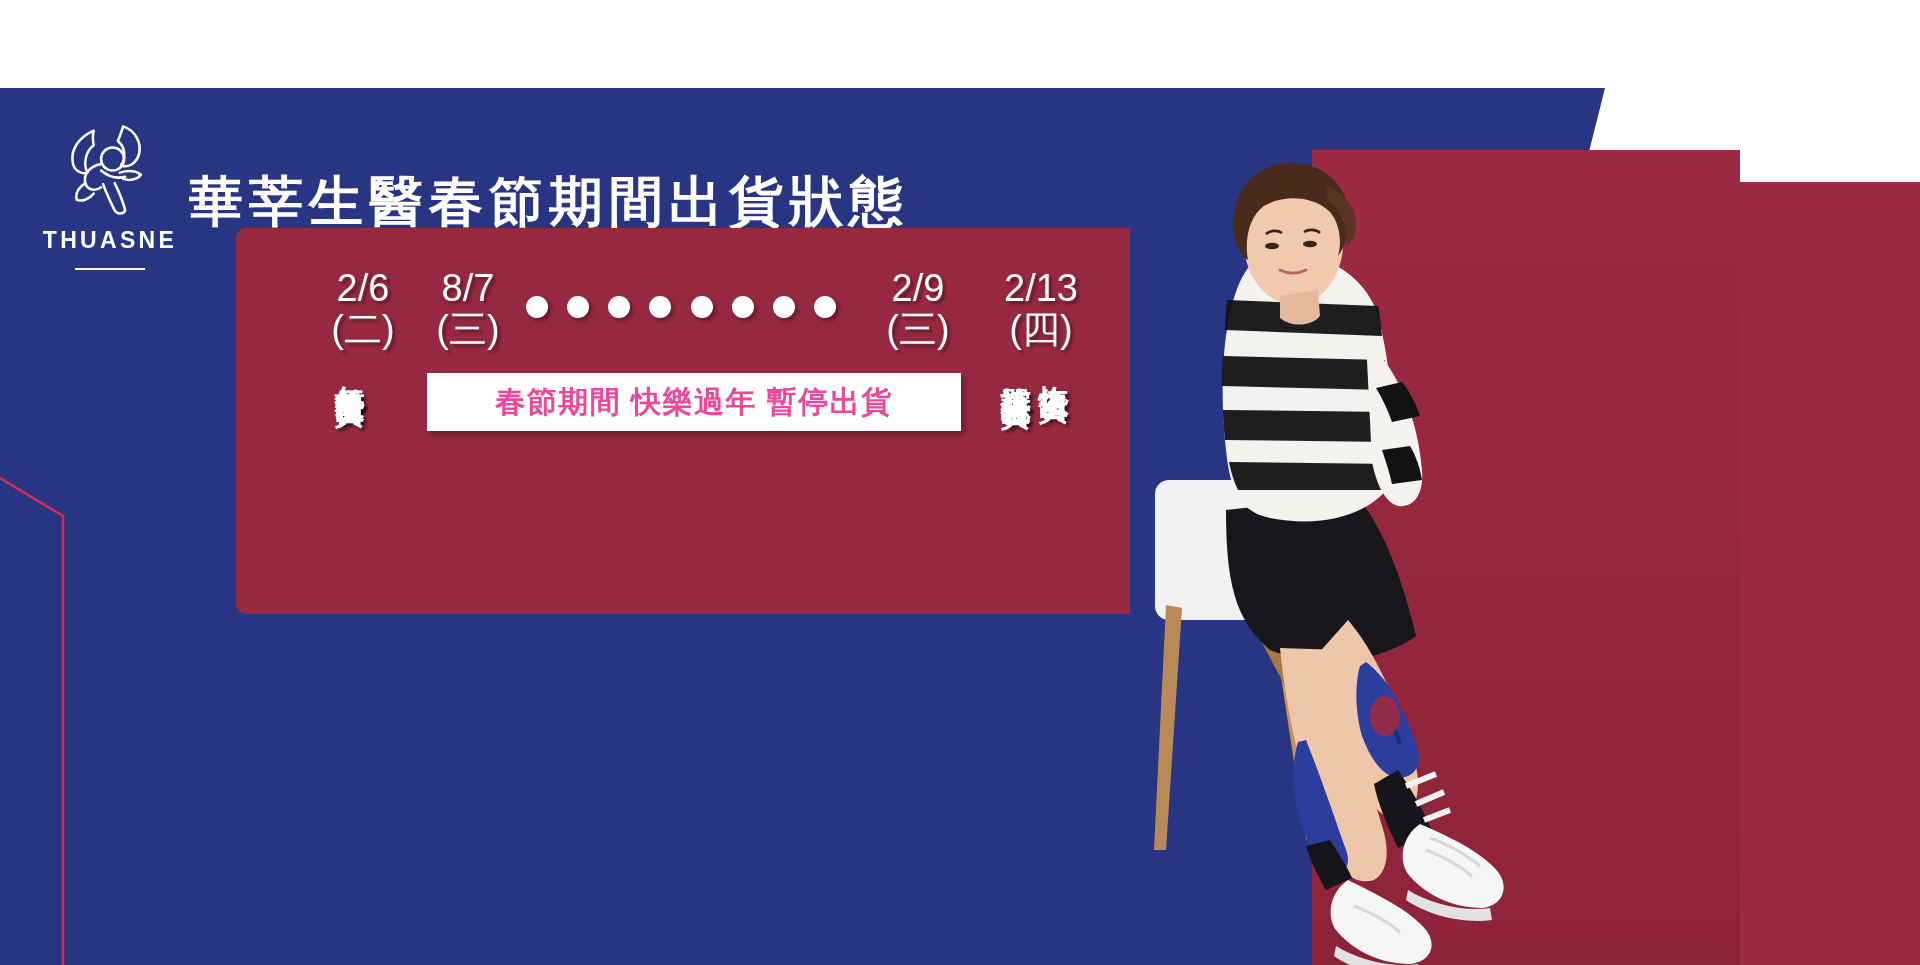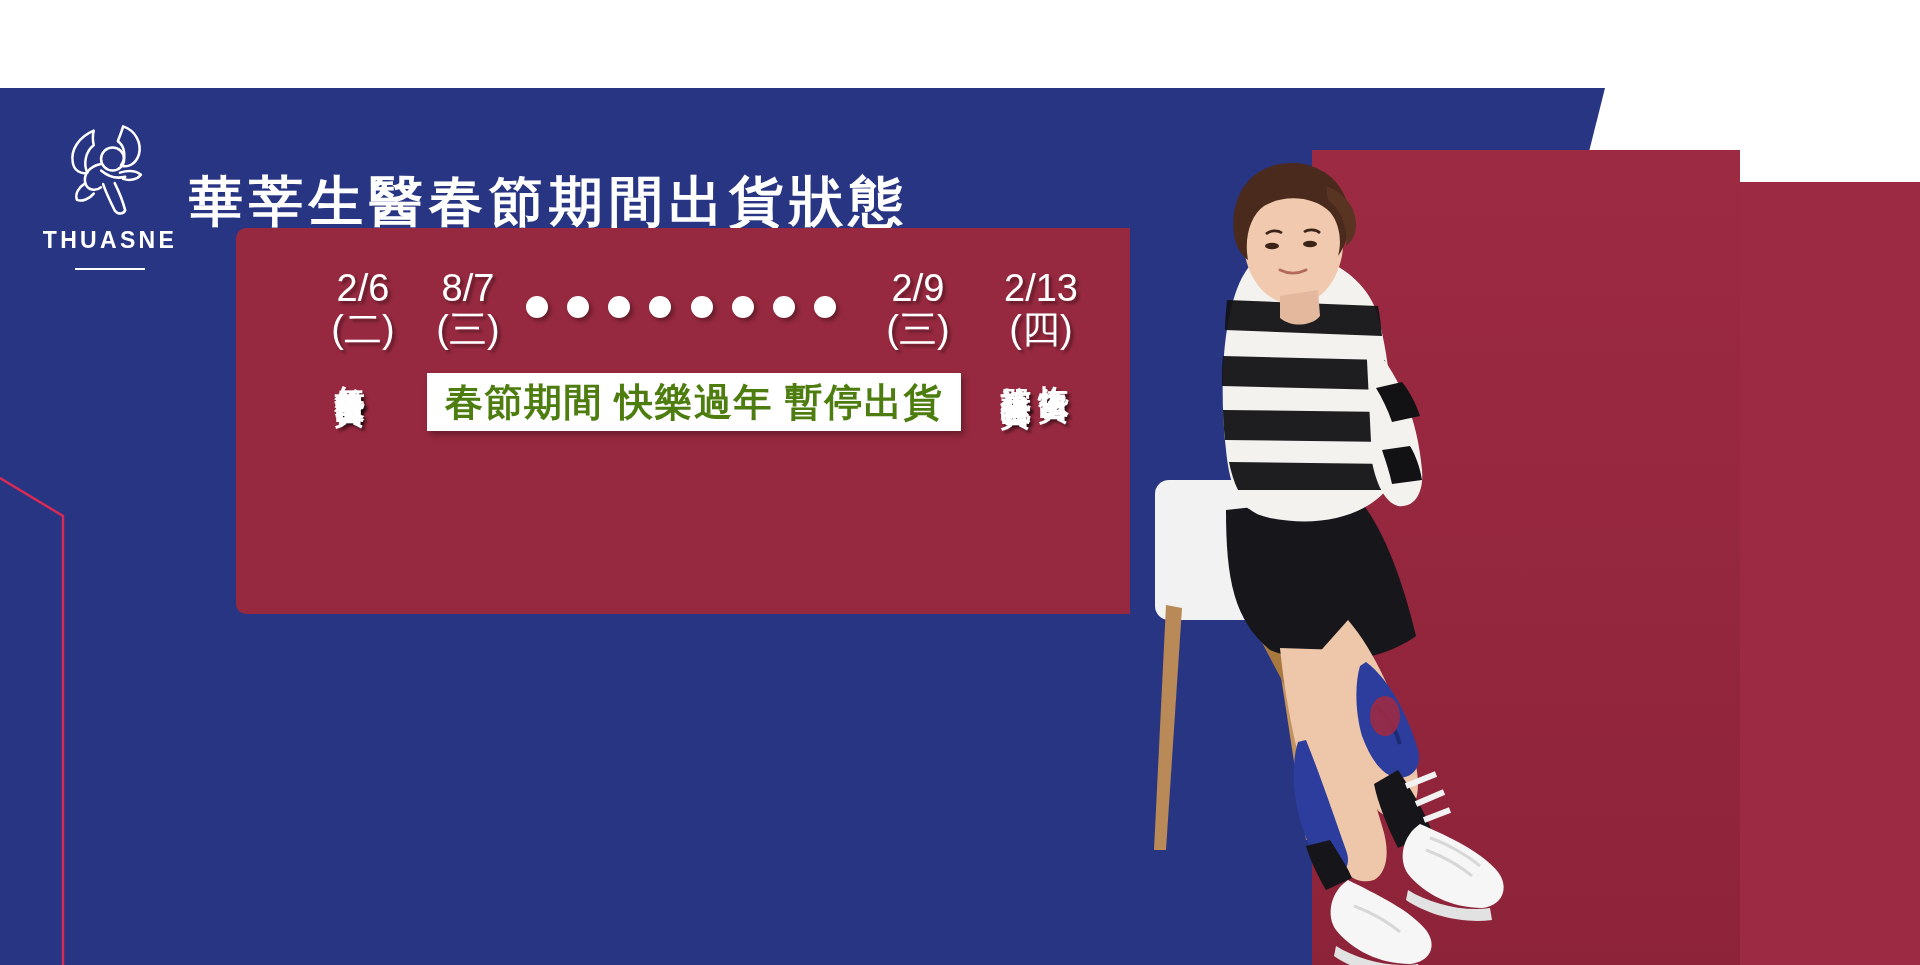--- a/index.html
+++ b/index.html
@@ -152,22 +152,22 @@
     top: 145px;
     width: 534px;
     height: 58px;
     background: #ffffff;
     box-shadow: 3px 4px 6px rgba(0,0,0,0.30);
     display: flex;
     align-items: center;
     justify-content: center;
   }
   .msgbar-text {
-    color: #4d7c0f;
-    font-size: 38px;
+    color: #ec4899;
+    font-size: 30px;
     font-weight: bold;
     letter-spacing: 1.5px;
     white-space: nowrap;
   }
 
   
   .vtext {
     position: absolute;
     color: #ffffff;
     font-size: 30px;

